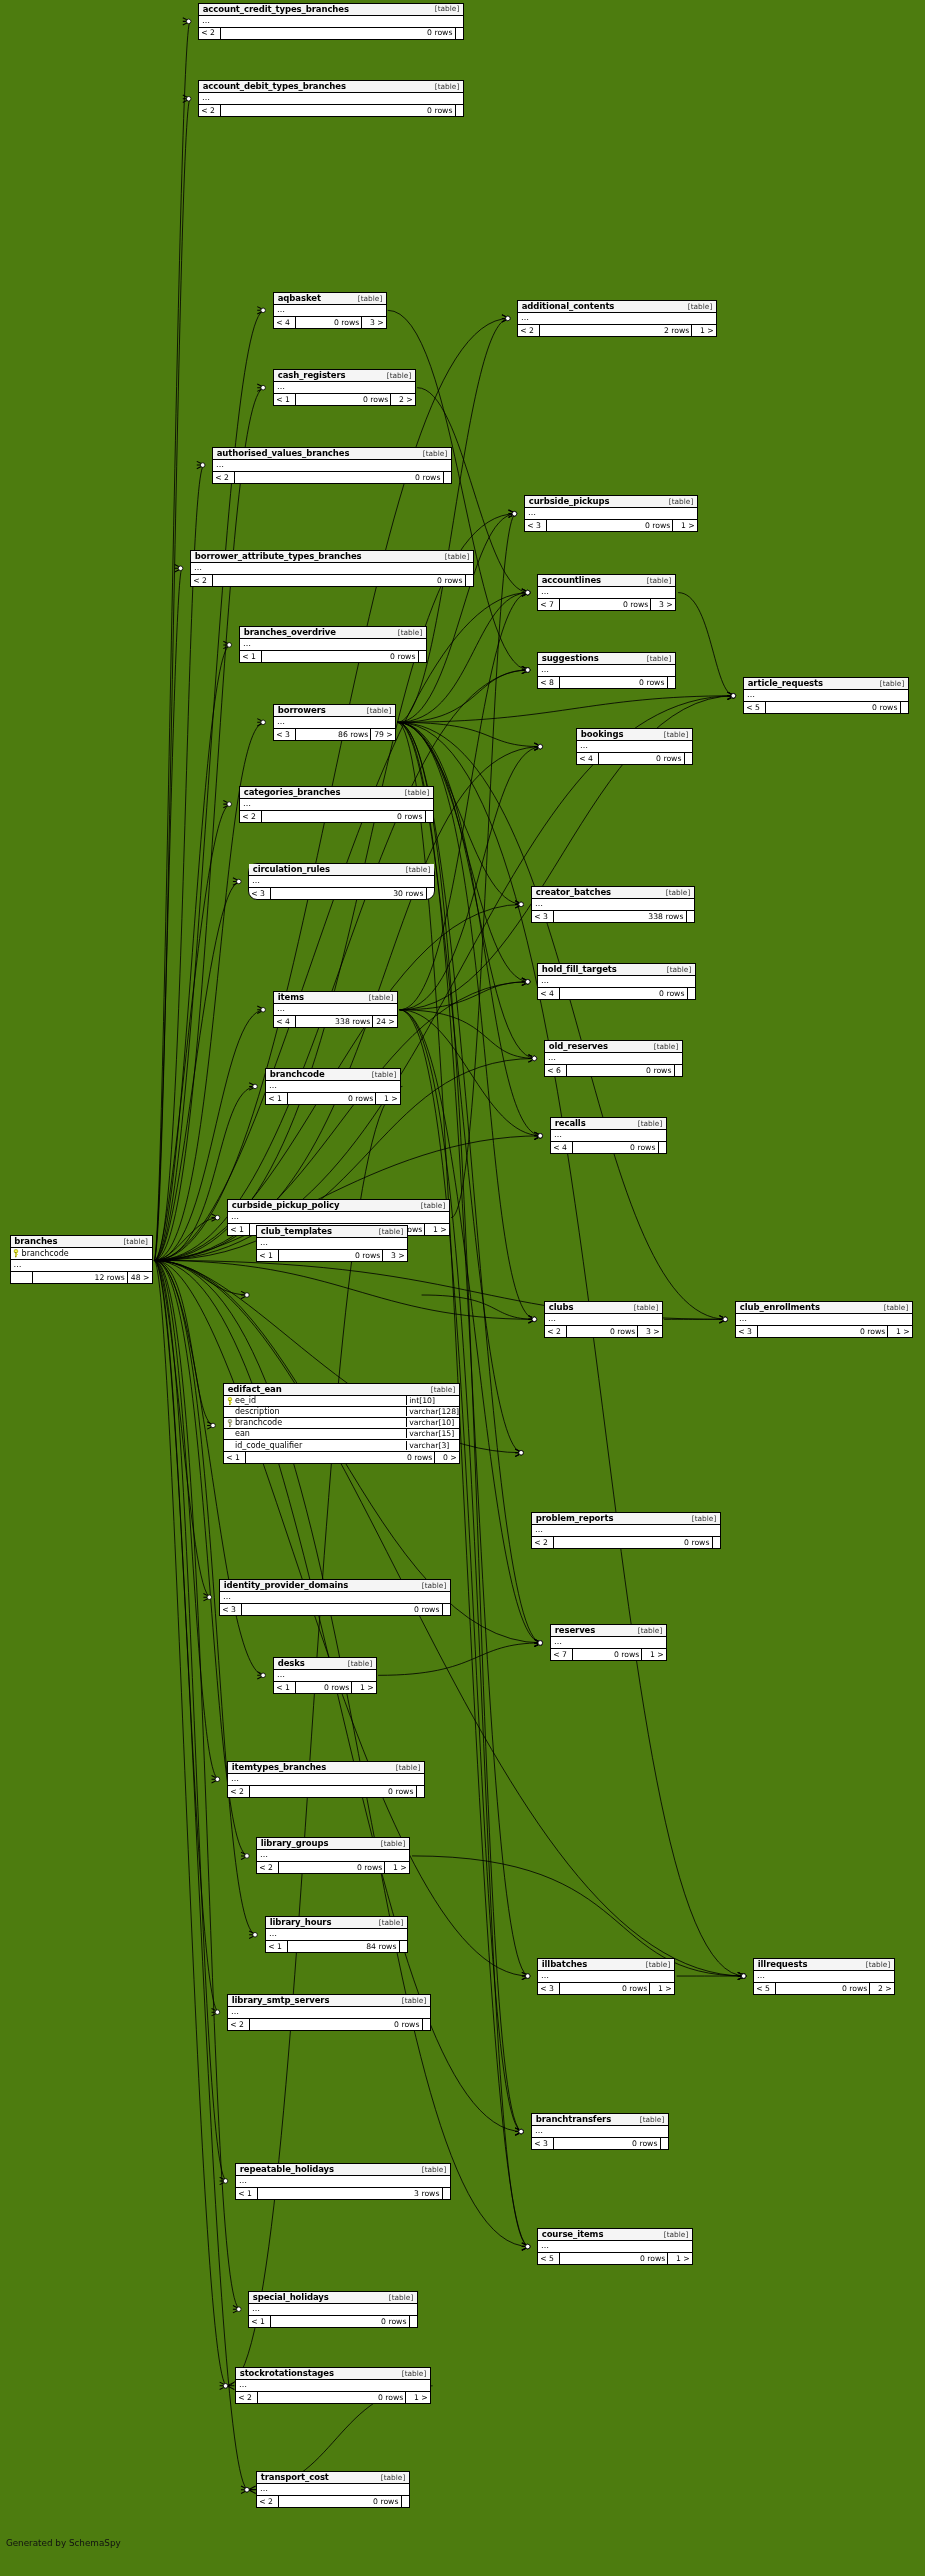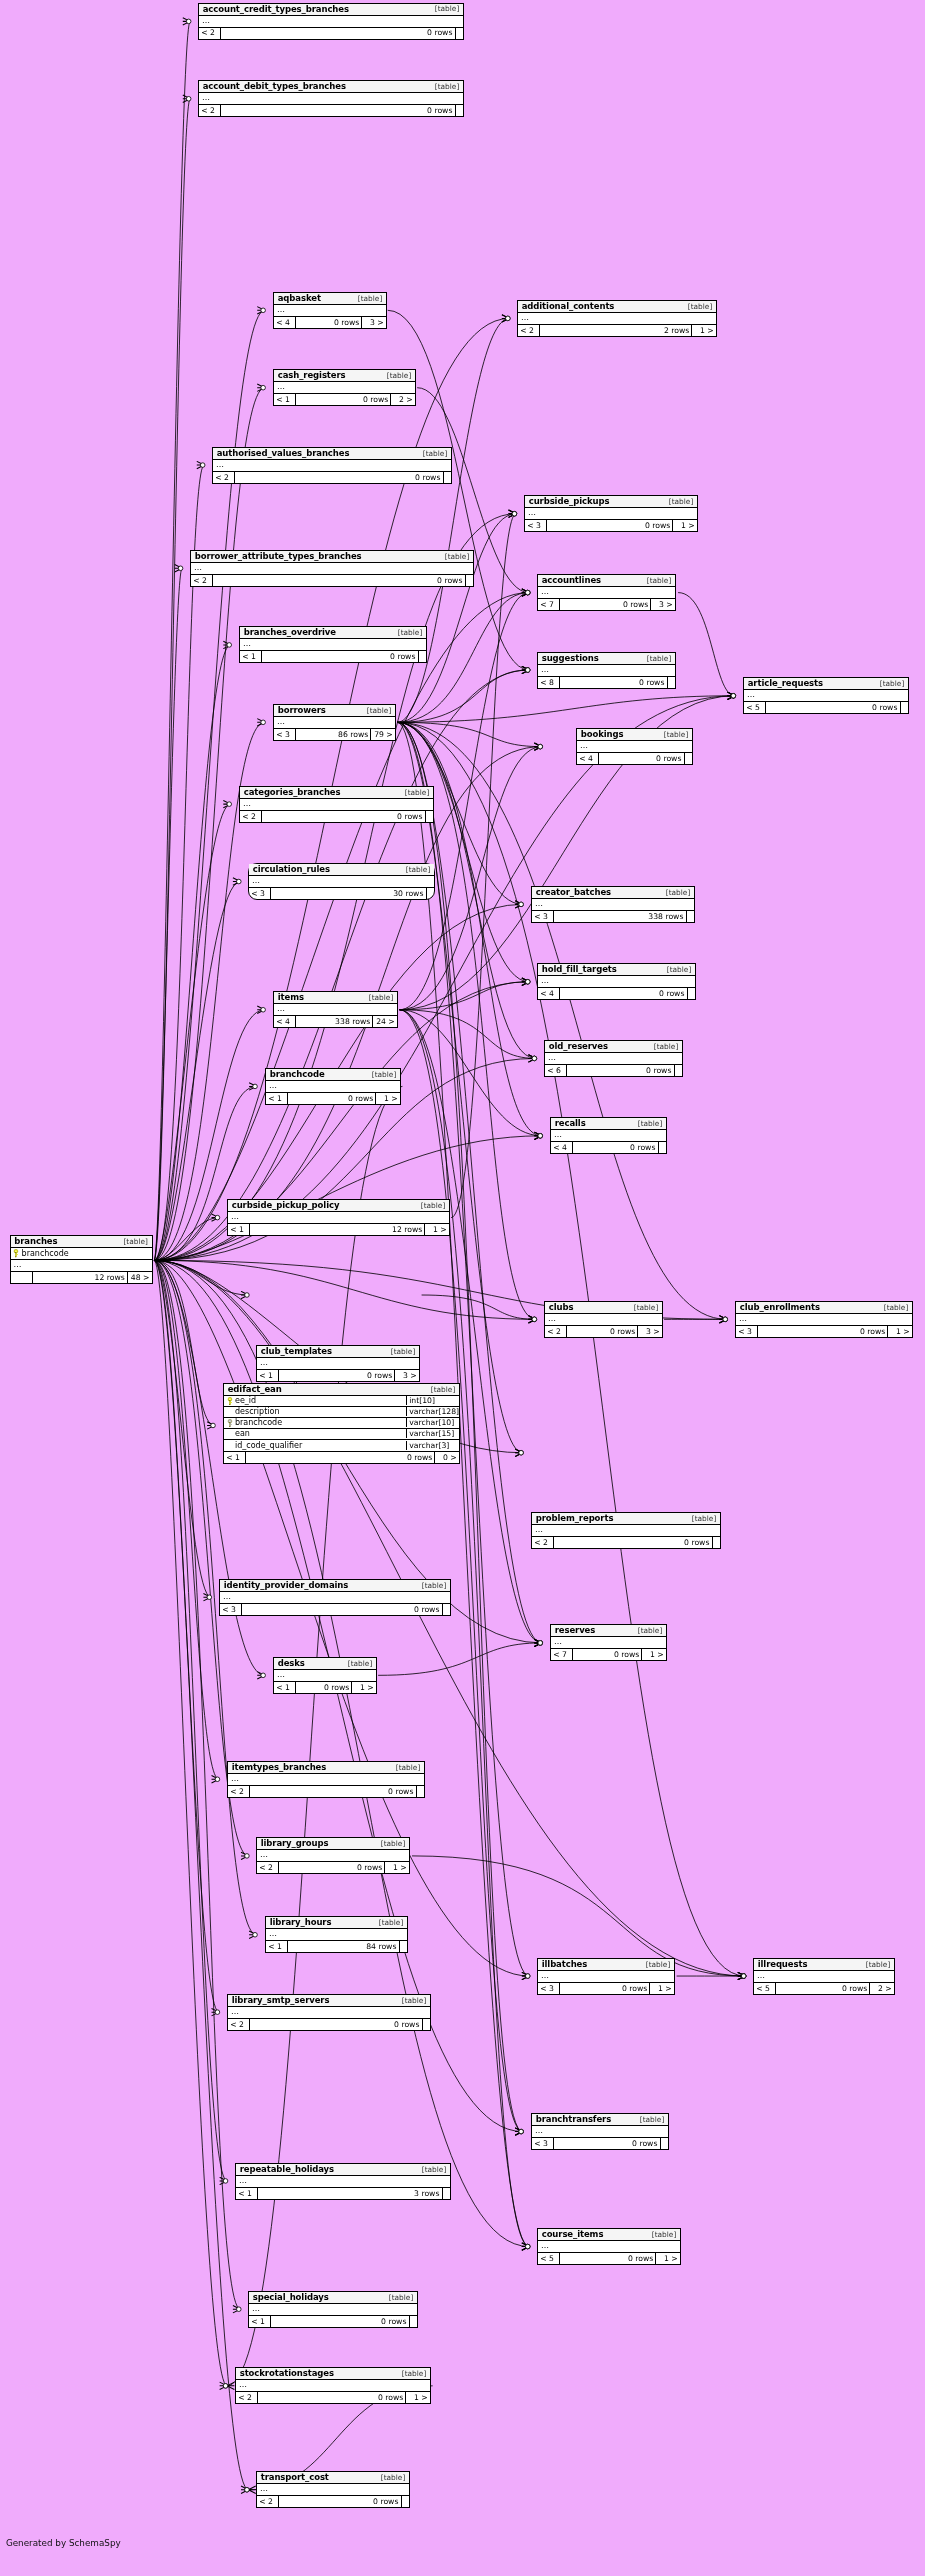--- a/index.html
+++ b/index.html
@@ -9,21 +9,21 @@
     background: #ffffff;
   }
   body {
     font-family: "DejaVu Sans", "Liberation Sans", sans-serif;
   }
   #canvas {
     position: relative;
     width: 925px;
     height: 2576px;
     overflow: hidden;
-    background: #f0abfc;
+    background: #4d7c0f;
   }
   #edges {
     position: absolute;
     left: 0;
     top: 0;
     width: 925px;
     height: 2576px;
     pointer-events: none;
   }
   .node {
@@ -597,21 +597,21 @@
                 </svg></span>branchcode</span>
           </div>
         </div>
         <div class="ellip">…</div>
         <div class="foot">
           <span class="fcell f-left" style="min-width:22px"></span>
           <span class="fcell f-mid">12 rows</span>
           <span class="fcell f-right" style="min-width:23.6px">48 &gt;</span>
         </div>
       </div>
-      <div class="node" style="left: 256px; top: 1345px; width: 164px;">
+      <div class="node" style="left: 256px; top: 1225px; width: 152px;">
         <div class="hdr">
           <span class="tname">club_templates</span>
           <span class="ttype">[table]</span>
         </div>
         <div class="ellip">…</div>
         <div class="foot">
           <span class="fcell f-left" style="min-width:22px">&lt; 1</span>
           <span class="fcell f-mid">0 rows</span>
           <span class="fcell f-right" style="min-width:23.6px">3 &gt;</span>
         </div>
@@ -820,21 +820,21 @@
           <span class="tname">repeatable_holidays</span>
           <span class="ttype">[table]</span>
         </div>
         <div class="ellip">…</div>
         <div class="foot">
           <span class="fcell f-left" style="min-width:22px">&lt; 1</span>
           <span class="fcell f-mid">3 rows</span>
           <span class="fcell f-right" style="min-width:7.4px"></span>
         </div>
       </div>
-      <div class="node" style="left: 537px; top: 2228px; width: 144px;">
+      <div class="node" style="left: 537px; top: 2228px; width: 156px;">
         <div class="hdr">
           <span class="tname">course_items</span>
           <span class="ttype">[table]</span>
         </div>
         <div class="ellip">…</div>
         <div class="foot">
           <span class="fcell f-left" style="min-width:22px">&lt; 5</span>
           <span class="fcell f-mid">0 rows</span>
           <span class="fcell f-right" style="min-width:23.6px">1 &gt;</span>
         </div>

